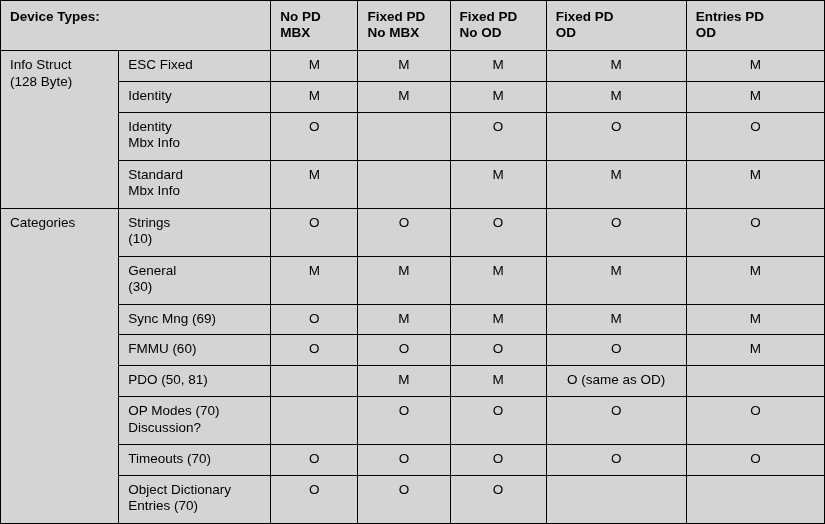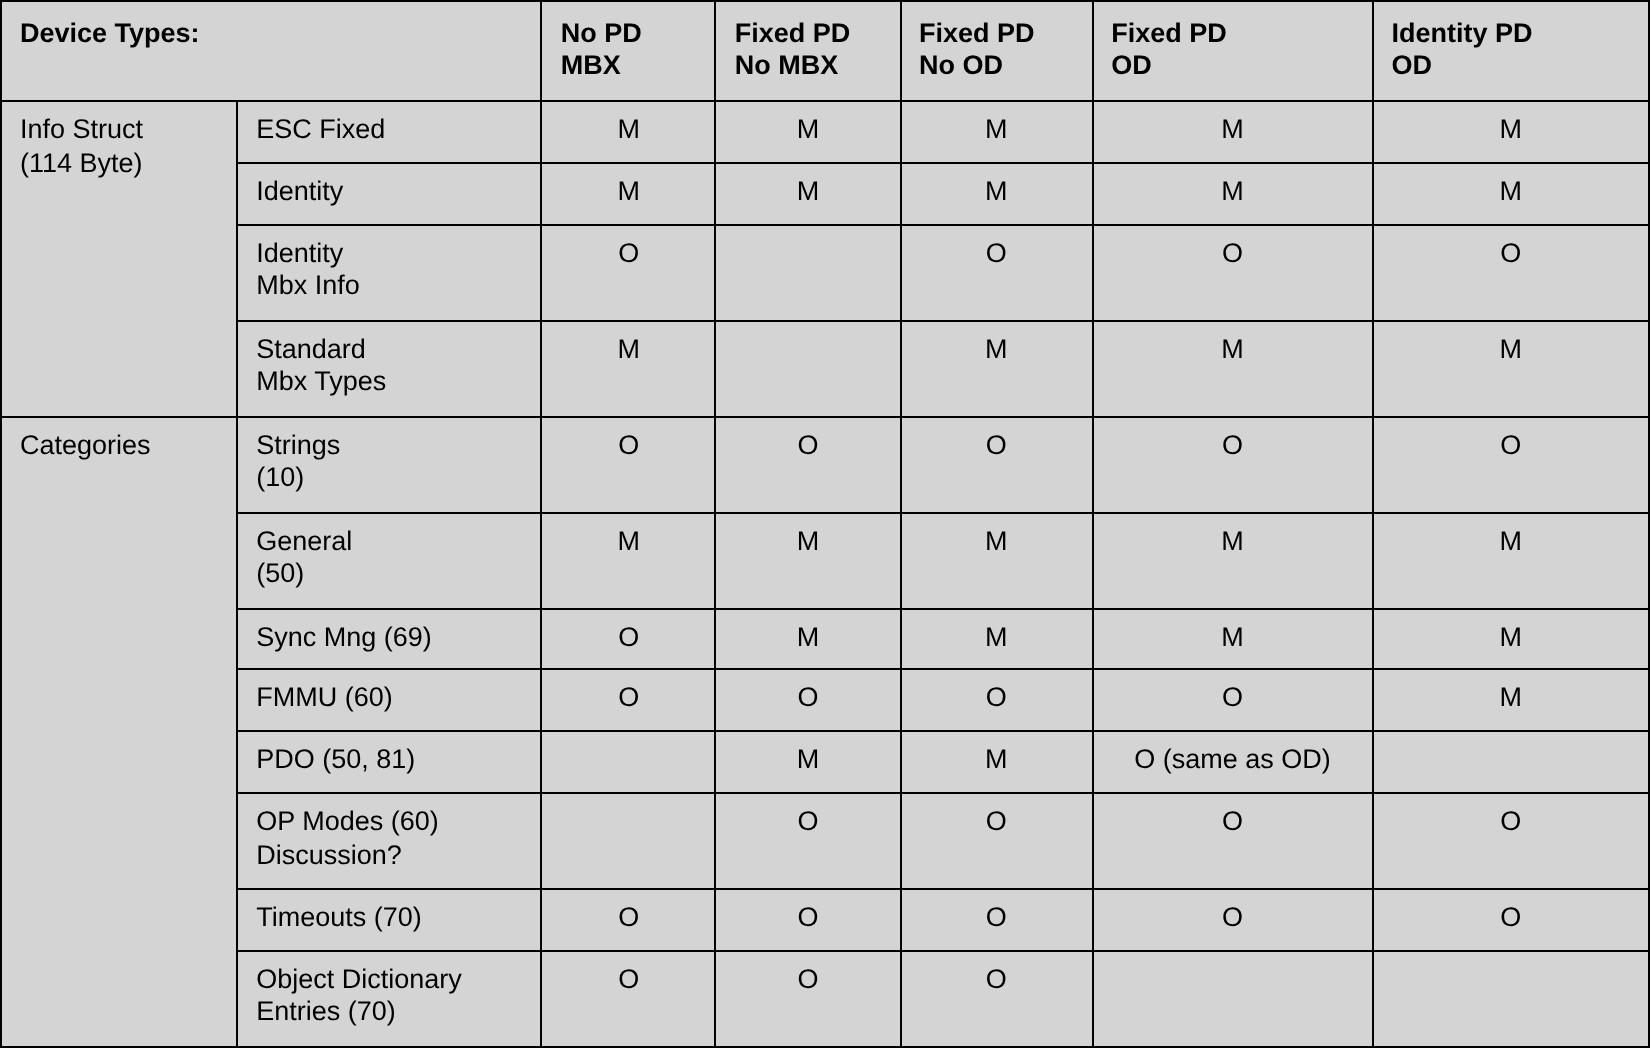--- a/index.html
+++ b/index.html
@@ -99,29 +99,29 @@
         </td>
         <td class="hdr">
           <div class="cellpad">Fixed PD
 No OD</div>
         </td>
         <td class="hdr">
           <div class="cellpad">Fixed PD
 OD</div>
         </td>
         <td class="hdr">
-          <div class="cellpad">Identity PD
+          <div class="cellpad">Entries PD
 OD</div>
         </td>
       </tr>
 
       <tr>
         <td class="rowgrp" rowspan="4">
           <div class="cellpad">Info Struct
-(114 Byte)</div>
+(128 Byte)</div>
         </td>
         <td class="sublabel">
           <div class="cellpad">ESC Fixed</div>
         </td>
         <td class="val">
           <div class="cellpad">M</div>
         </td>
         <td class="val">
           <div class="cellpad">M</div>
         </td>
@@ -172,21 +172,21 @@
         <td class="val">
           <div class="cellpad">O</div>
         </td>
         <td class="val">
           <div class="cellpad">O</div>
         </td>
       </tr>
       <tr>
         <td class="sublabel">
           <div class="cellpad">Standard
-Mbx Types</div>
+Mbx Info</div>
         </td>
         <td class="val">
           <div class="cellpad">M</div>
         </td>
         <td class="val">
           <div class="cellpad"></div>
         </td>
         <td class="val">
           <div class="cellpad">M</div>
         </td>
@@ -218,21 +218,21 @@
         <td class="val">
           <div class="cellpad">O</div>
         </td>
         <td class="val">
           <div class="cellpad">O</div>
         </td>
       </tr>
       <tr>
         <td class="sublabel">
           <div class="cellpad">General
-(50)</div>
+(30)</div>
         </td>
         <td class="val">
           <div class="cellpad">M</div>
         </td>
         <td class="val">
           <div class="cellpad">M</div>
         </td>
         <td class="val">
           <div class="cellpad">M</div>
         </td>
@@ -298,21 +298,21 @@
         </td>
         <td class="val">
           <div class="cellpad">O (same as OD)</div>
         </td>
         <td class="val">
           <div class="cellpad"></div>
         </td>
       </tr>
       <tr>
         <td class="sublabel">
-          <div class="cellpad">OP Modes (60)
+          <div class="cellpad">OP Modes (70)
 Discussion?</div>
         </td>
         <td class="val">
           <div class="cellpad"></div>
         </td>
         <td class="val">
           <div class="cellpad">O</div>
         </td>
         <td class="val">
           <div class="cellpad">O</div>

